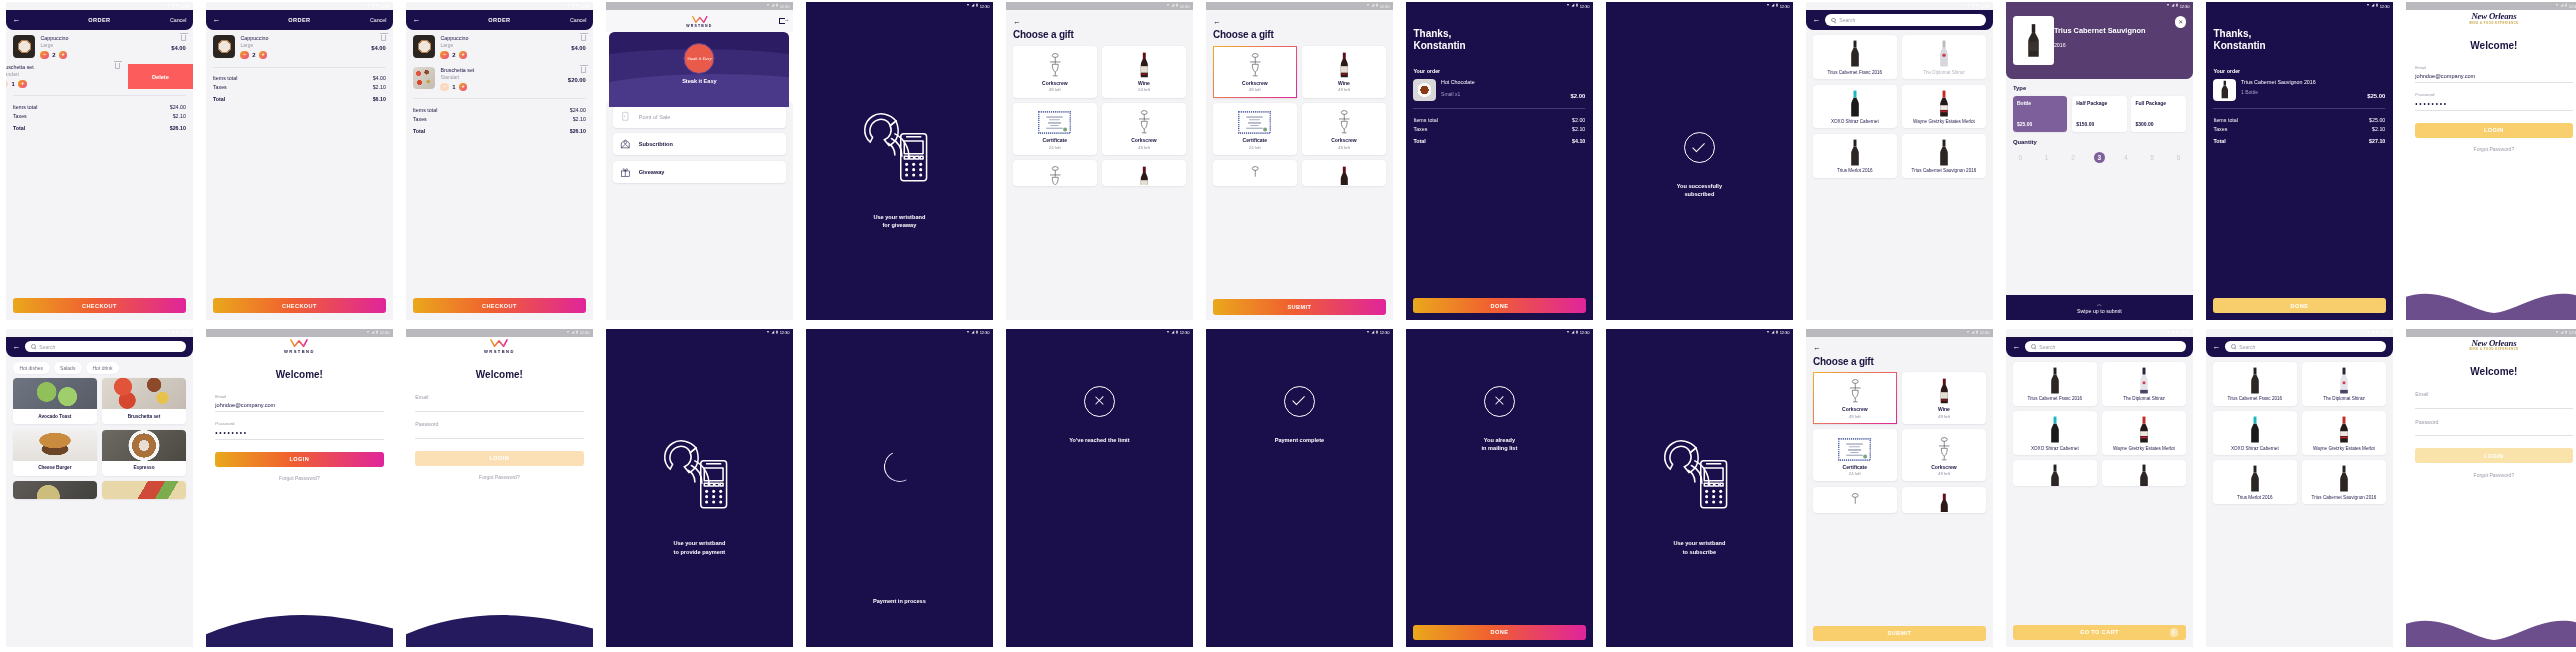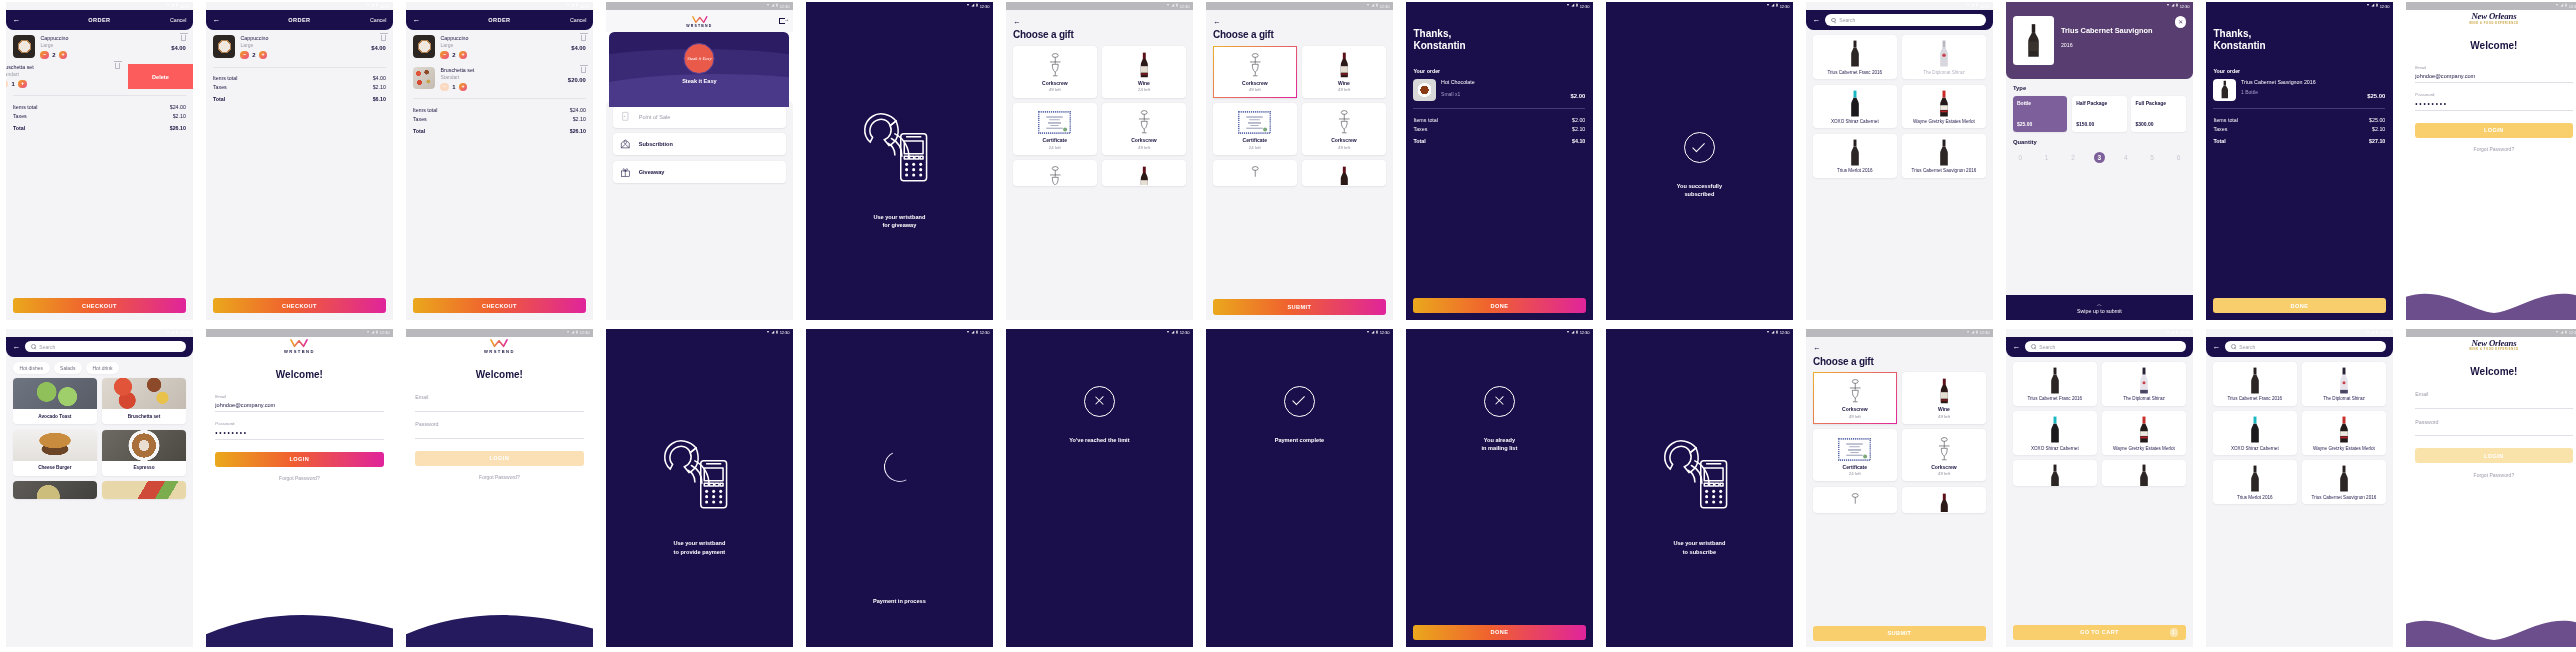--- a/index.html
+++ b/index.html
@@ -244,21 +244,21 @@
     display:flex; flex-direction:column; align-items:center; gap:2.4px;
     box-shadow: 0 0.6px 1.8px rgba(20,10,60,.06);
   }
   .wname { font-size:4.6px; color:#2a2354; text-align:center; line-height:1.3; }
   .wname.muted { color:#b4b4c2; }
   .wimg { height:28px; display:flex; align-items:flex-end; justify-content:center; }
 
   
   .detail-head {
     background:#573d70; height:69px; flex:0 0 69px; position:relative;
-    border-radius: 0 0 6.5px 6.5px; padding: 6.5px 7px; display:flex; gap:7px;
+    border-radius: 0 0 6.5px 6.5px; padding: 6.5px 7px; display:flex; 
   }
   .dh-thumb { width:41px; height:49px; background:#fff; border-radius:3.5px; display:flex; align-items:center; justify-content:center; }
   .dh-txt { color:#fff; padding-top: 9.4px; }
   .dh-name { font-size:7.4px; font-weight:bold; line-height:1.25; }
   .dh-year { font-size:5.3px; margin-top:7px; }
   .closebtn {
     position:absolute; right:6.5px; top:6.5px; width:11.2px; height:11.2px; border-radius:50%;
     background:#fff; color:#4a3463; font-size:5.9px; display:flex; align-items:center; justify-content:center;
   }
   .detail-body { flex:1; background:#f4f4f6; padding: 6.5px 7px 0; }

